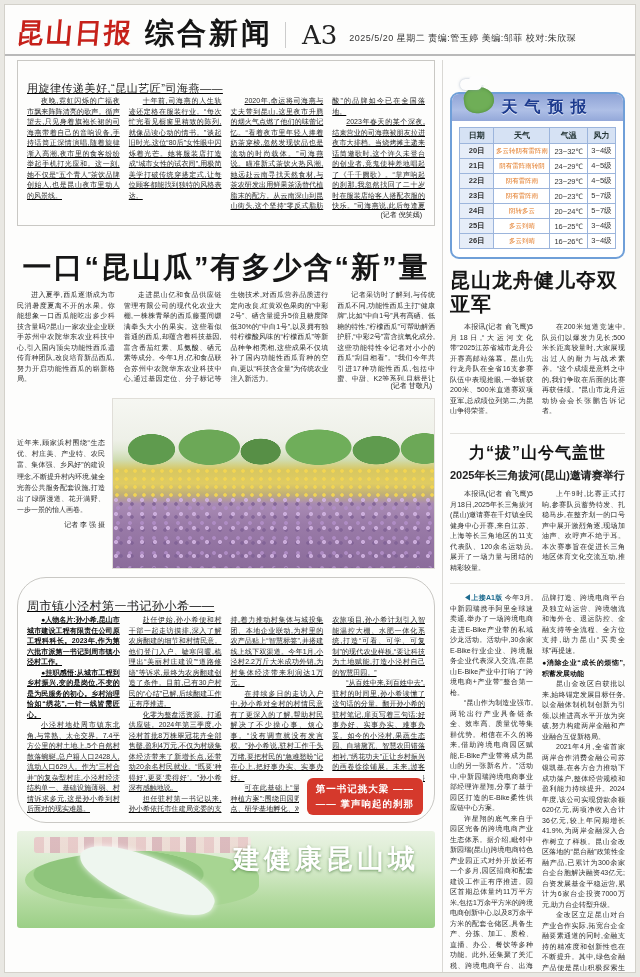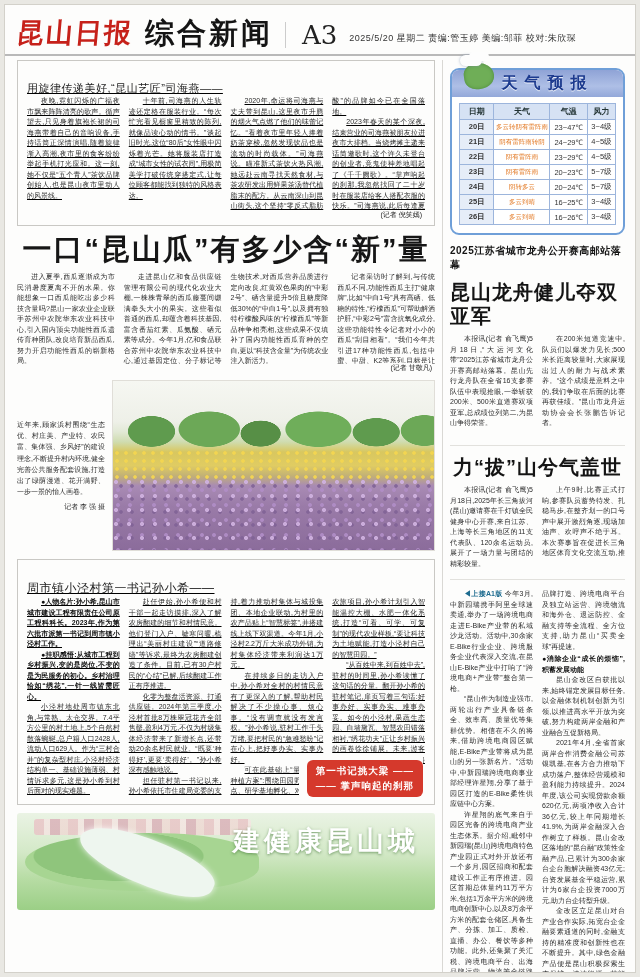--- a/index.html
+++ b/index.html
@@ -26,21 +26,21 @@
   .body-cols p { text-indent:2em; margin:0; }
   .body-cols p.lead { font-weight:bold; color:#111; }
   .cols4 { column-count:4; }
   .cols2 { column-count:2; }
   .byline { position:absolute; right:3px; bottom:0; background:#fdfdfc; padding-left:10px; font-size:7px; color:#222; }
   .bind-list { display:contents; }
 
   .boxed { border:1px solid #c9c8c4; padding:20px 9px 5px; background:#fdfdfc;text-decoration:underline; }
 
   .art1-body { height:124px; }
-  .art2 { margin-top:7px; }
+  .art2 { margin-top:25px; }
   .art2-body { height:101px; }
 
   
   .photo-block { margin-top:7px; display:flex; gap:7px; height:171px; }
   .photo-caption { width:88px; display:flex; flex-direction:column; justify-content:center; font-size:7px; line-height:1.6; text-align:justify; color:#2b2b2b; }
   .photo-caption .credit { text-align:right; margin-top:4px; text-indent:0; }
   .photo { flex:1; position:relative; overflow:hidden; border:1px solid #e0ded8;
     background:linear-gradient(180deg,#f6f7f2 0%,#eef0e8 24%,#e2e9d6 30%,#cfdcb0 36%,#d8c75f 42%,#e0cc62 50%,#c2b176 56%,#a98bb4 62%,#9a7ba8 74%,#8b6c9b 100%); }
   .photo .trees { position:absolute; left:0; right:0; top:14%; height:26%; background-repeat:no-repeat;
     background-image:
@@ -54,57 +54,57 @@
     background-image:
       radial-gradient(circle at 3px 3px, rgba(206,176,222,.95) 0 1.6px, transparent 2.4px),
       radial-gradient(circle at 8px 7px, rgba(128,98,150,.9) 0 1.4px, transparent 2.2px),
       radial-gradient(circle at 5px 11px, rgba(177,142,199,.9) 0 1.5px, transparent 2.3px);
     background-size:13px 14px, 11px 13px, 12px 15px; }
   .photo .yellowdots { position:absolute; left:0; right:0; top:40%; height:18%;
     background-image:radial-gradient(circle at 4px 4px, rgba(244,214,80,.95) 0 1.4px, transparent 2.2px);
     background-size:9px 8px; }
 
   
-  .art3 { margin-top:8px; position:relative; }
+  .art3 { margin-top:8px; position:relative;border-radius:29px; }
   .art3 .kicker { font-size:12px; }
   .art3-body { height:202px; }
   .badge-wrap { position:absolute; right:2px; bottom:2px; background:#fdfdfc; padding:4px 0 0 8px; }
   .badge { background:#d5392c; border-radius:6px; color:#fff; font-size:9.5px; font-weight:bold; line-height:1.55; padding:4px 9px; text-align:center; letter-spacing:1px; }
 
   
   .banner { margin-top:8px; height:97px; position:relative; overflow:hidden; border-radius:3px;
     background:linear-gradient(180deg,#eaf3e4 0%,#d4e9c8 40%,#b7dca4 68%,#9bcf86 100%); }
   .banner .bld { position:absolute; left:4%; top:6px; width:52%; height:16px; opacity:.75;
     background:repeating-linear-gradient(90deg,#e9bfc4 0 10px,#f6e3e2 10px 16px,#d9a9b4 16px 26px,#f0d6d3 26px 34px); border-radius:3px; }
   .banner .park { position:absolute; left:2%; top:20px; width:56%; height:58px; border-radius:50% 45% 40% 50%;
     background:radial-gradient(60% 70% at 40% 40%, #8fc57c 0 60%, #a7d592 61% 100%); }
   .banner .river { position:absolute; left:14%; top:26px; width:34%; height:46px; background:#eef6ef; border-radius:60% 40% 55% 45%; transform:rotate(24deg); box-shadow:0 0 6px rgba(255,255,255,.9); }
   .banner-text { position:absolute; right:16px; top:10px; text-align:center; color:#fff; font-size:27px; font-weight:900; letter-spacing:4px; line-height:1.35; text-shadow:0 1px 3px rgba(80,130,70,.75); }
 
   
-  .weather { position:relative; margin-top:8px; }
+  .weather { position:relative; margin-top:32px; }
   .wbox { border:2px solid #6f9fd8; border-radius:9px; background:#fff; overflow:hidden; }
   .whead { height:27px; background:linear-gradient(180deg,#8fa3d6 0%,#aebfe6 60%,#93a8d9 100%); display:flex; align-items:center; justify-content:center; }
   .wtitle { font-family:"DejaVu Serif", serif; font-weight:bold; font-size:16px; color:#1c3a8e; letter-spacing:7px; text-shadow:0 1px 0 rgba(255,255,255,.75); padding-left:20px; }
   .wicon { position:absolute; left:8px; top:-13px; width:42px; height:36px; z-index:2; }
   .wicon .map { position:absolute; left:6px; top:8px; width:30px; height:26px; background:#6fae57; border-radius:46% 58% 52% 48%; transform:rotate(-8deg); box-shadow:inset 0 0 4px #4d8a3c; }
   .wicon .cloud { position:absolute; left:2px; top:0; width:22px; height:11px; background:#fdfdfd; border-radius:10px; box-shadow:8px -4px 0 -1px #fdfdfd, 0 0 3px rgba(120,140,170,.6); }
   table.wtab { width:calc(100% - 14px); margin:6px auto 8px; border-collapse:collapse; font-size:7.5px; color:#333; }
   table.wtab td { border:1px solid #9cb5dc; text-align:center; padding:2px 0; }
   table.wtab tr:first-child td { background:#d6e2f4; font-weight:bold; font-size:8px; color:#233; }
   table.wtab tr:not(:first-child) td:first-child { background:#e6edf8; font-weight:bold; }
   table.wtab tr:not(:first-child) td:nth-child(2) { color:#e2761f; font-size:6.5px; }
   table.wtab td:first-child { width:22%; }
   table.wtab td:nth-child(2) { width:36%; }
   table.wtab td:nth-child(3) { width:24%; }
 
   .sb-art { margin-top:9px; }
   .sb-kicker { font-size:10px; font-weight:bold; color:#151515; letter-spacing:.5px; }
   .sb-headline { font-size:20px; font-weight:900; color:#141414; letter-spacing:1px; margin:8px 0 6px; line-height:1.2; }
-  .sb-headline.center { text-align:center; font-size:20px; }
+  .sb-headline.center { text-align:center; font-size:16px; }
   .sb-sub { font-size:11px; font-weight:bold; color:#222; margin:1px 0 6px; }
   .dragon-body { height:103px; }
   .tug-body { height:86px; }
   .sb-rule { border-top:1px solid #e2e1dd; margin:8px 0 0; }
 
   .continuation { margin-top:9px; position:relative; }
   .cont-body { height:416px; }
   .cont-body .marker { color:#1d6b8f; font-weight:bold; }
   .cont-body p.bullet { font-weight:bold; color:#111; text-indent:0; margin-top:2px; }
 </style>
@@ -195,21 +195,21 @@
             <tbody>
                 <tr>
                   <td>日期</td>
                   <td>天气</td>
                   <td>气温</td>
                   <td>风力</td>
                 </tr>
                 <tr>
                   <td>20日</td>
                   <td>多云转阴有雷阵雨</td>
-                  <td>23~47℃</td>
+                  <td>23~32℃</td>
                   <td>3~4级</td>
                 </tr>
                 <tr>
                   <td>21日</td>
                   <td>阴有雷阵雨转阴</td>
                   <td>24~29℃</td>
                   <td>4~5级</td>
                 </tr>
                 <tr>
                   <td>22日</td>
@@ -240,31 +240,31 @@
                   <td>多云到晴</td>
                   <td>16~26℃</td>
                   <td>3~4级</td>
                 </tr>
               </tbody>
           </table>
         </div>
       </div>
 
       <div class="sb-art">
-        <div class="sb-kicker">2025江苏省城市龙舟公开赛高邮站落幕</div>
         <div class="sb-headline">昆山龙舟健儿夺双亚军</div>
         <div class="body-cols cols2 dragon-body">
           <div class="bind-list"><p>本报讯(记者 俞飞鹰)5月18日,“大运河文化带”2025江苏省城市龙舟公开赛高邮站落幕。昆山先行龙舟队在全省16支参赛队伍中表现抢眼,一举斩获200米、500米直道赛双项亚军,总成绩位列第二,为昆山争得荣誉。</p><p>在200米短道竞速中,队员们以爆发力见长;500米长距离较量时,大家展现出过人的耐力与战术素养。“这个成绩是意料之中的,我们争取在后面的比赛再获佳绩。”昆山市龙舟运动协会会长张鹏告诉记者。</p></div>
         </div>
       </div>
 
       <div class="sb-rule"></div>
 
       <div class="sb-art">
         <div class="sb-headline center">力“拔”山兮气盖世</div>
+        <div class="sb-sub">2025年长三角拔河(昆山)邀请赛举行</div>
         <div class="body-cols cols2 tug-body">
           <div class="bind-list"><p>本报讯(记者 俞飞鹰)5月18日,2025年长三角拔河(昆山)邀请赛在千灯镇全民健身中心开赛,来自江苏、上海等长三角地区的11支代表队、120余名运动员,展开了一场力量与团结的精彩较量。</p><p>上午9时,比赛正式打响,参赛队员蓄势待发、扎稳马步,在整齐划一的口号声中展开激烈角逐,现场加油声、欢呼声不绝于耳。本次赛事旨在促进长三角地区体育文化交流互动,推动全民健身运动深入开展。</p></div>
         </div>
       </div>
 
       <div class="sb-rule"></div>
 
       <div class="continuation">
         <div class="body-cols cols2 cont-body">
           <p><span class="marker">◀上接A1版</span> <span>今年3月,中新园瑞携手阿里全球速卖通,举办了一场跨境电商走进E-Bike产业带的私域沙龙活动。活动中,30余家E-Bike行业企业、跨境服务企业代表深入交流,在昆山E-Bike产业中打响了“跨境电商+产业带”整合第一枪。</span></p>

